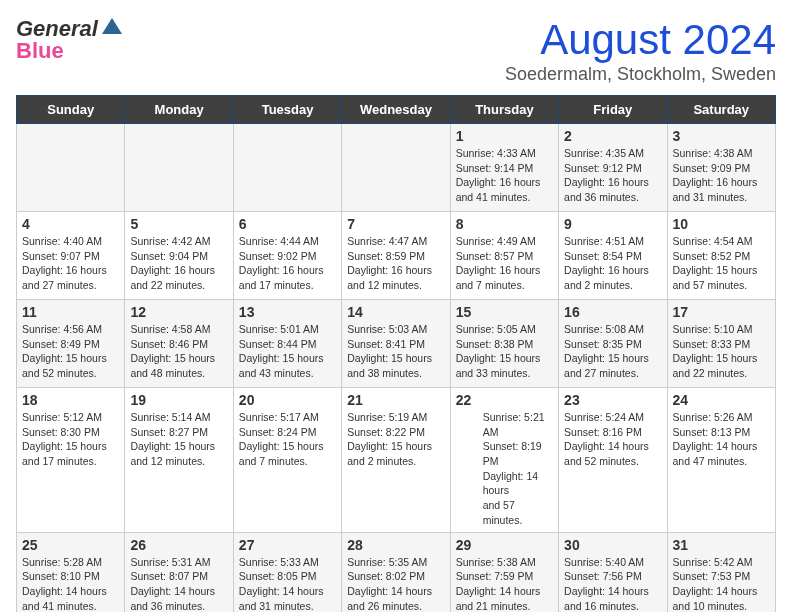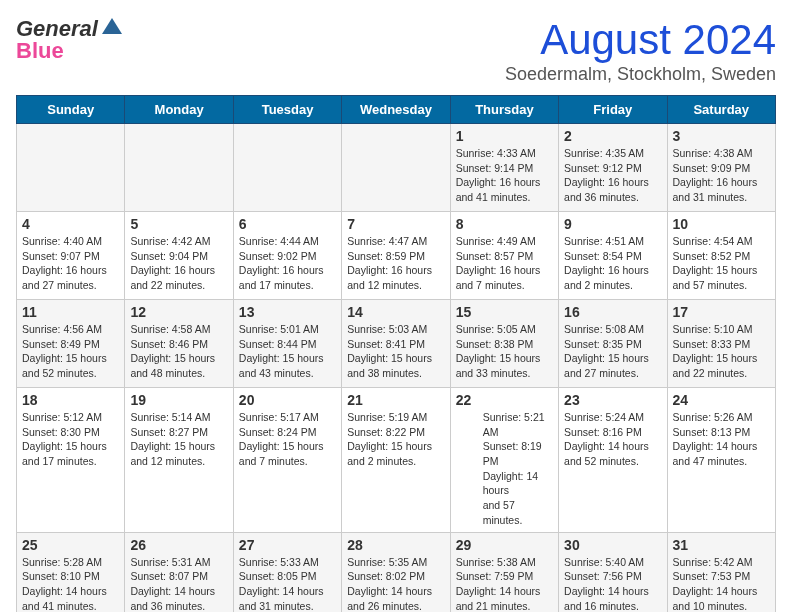--- a/index.html
+++ b/index.html
@@ -52,21 +52,21 @@
     .calendar-subtitle {
       font-size: 18px;
       color: #555;
     }
     table {
       width: 100%;
       border-collapse: collapse;
       table-layout: fixed;
     }
     thead th {
-      background-color: #0369a1;
+      background-color: #404040;
       color: #fff;
       padding: 6px 4px;
       font-size: 13px;
       font-weight: bold;
       border: 1px solid #1a4a76;
     }
     tbody td {
       border: 1px solid #ccc;
       vertical-align: top;
       padding: 4px 5px;

